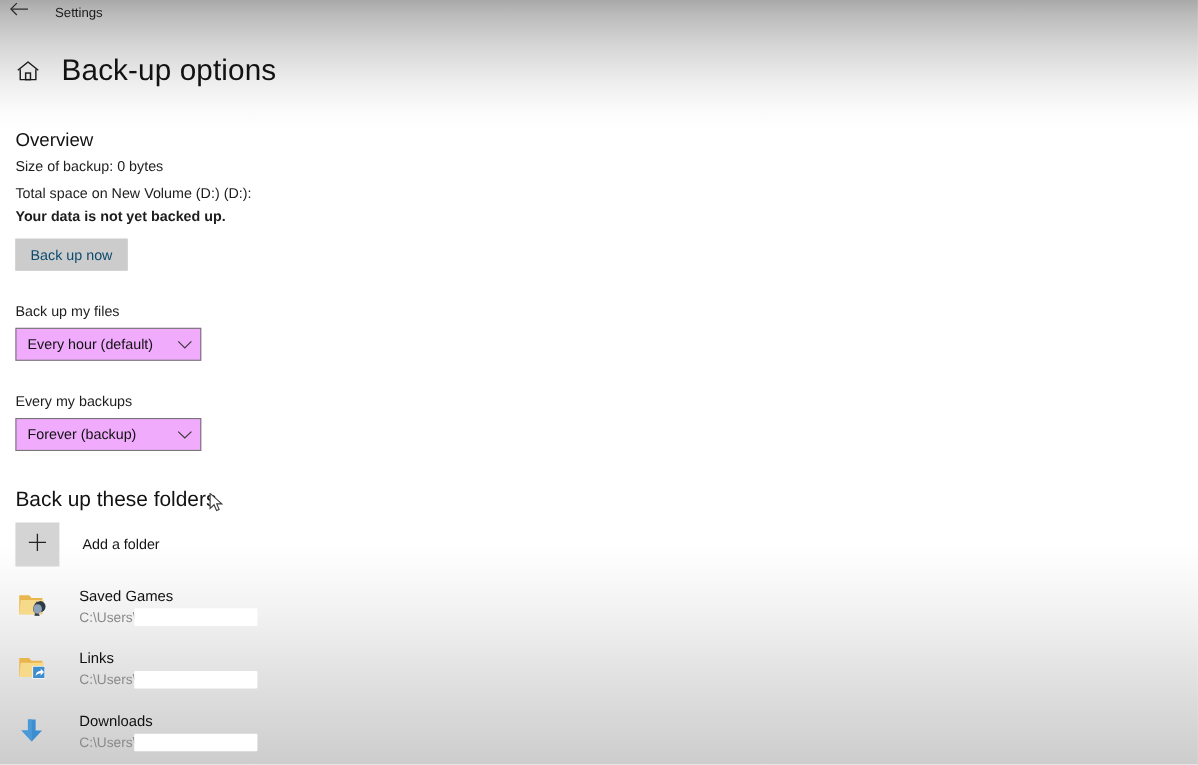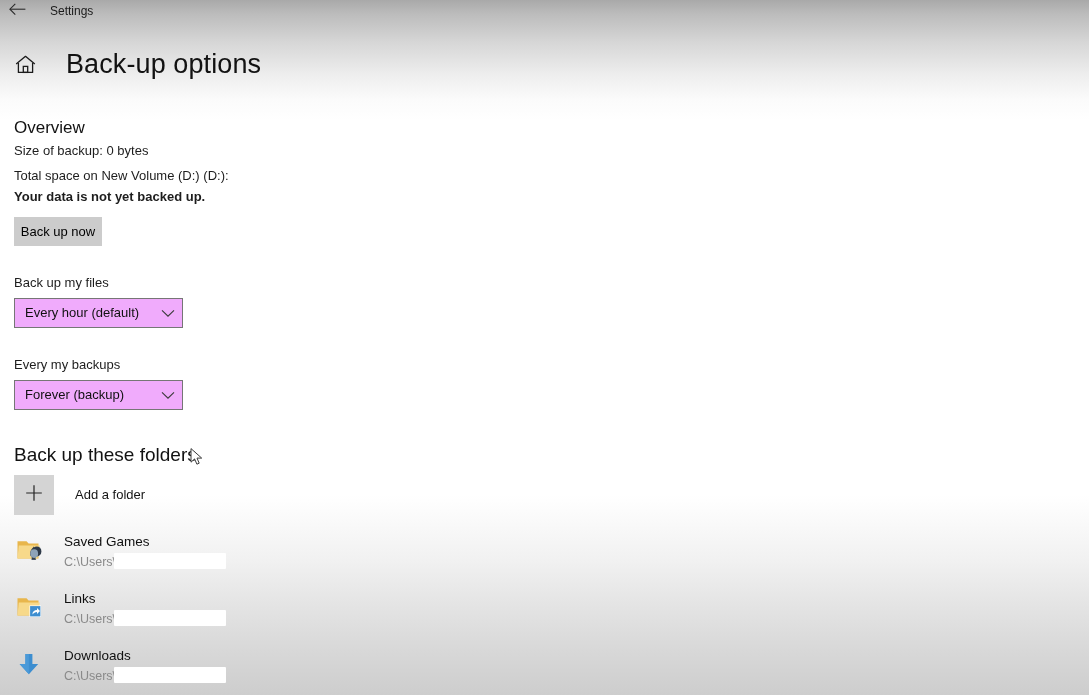--- a/index.html
+++ b/index.html
@@ -57,21 +57,21 @@
     height: 44px;
     display: flex;
     align-items: center;
   }
   #home-icon {
     margin-left: 14px;
     width: 22px; height: 22px;
     display: flex; align-items: center; justify-content: center;
   }
   #page-title {
-    margin-left: 30px;
+    margin-left: 20px;
     font-size: 27px;
     font-weight: 400;
     line-height: 34px;
     color: #121212;
     white-space: nowrap;
     letter-spacing: 0.1px;
   }
 
   
   #overview-heading {
@@ -91,26 +91,26 @@
     color: #1d1d1d;
     white-space: nowrap;
   }
   #ov-size   { top: 142px; }
   #ov-total  { top: 167px; }
   #ov-status { top: 188px; font-weight: bold; }
 
   #backup-now-button {
     position: absolute;
     left: 14px; top: 217px;
-    width: 88px; height: 29px;
+    width: 102px; height: 29px;
     background: #cccccc;
     border: 1px solid #cccccc;
     font-family: "Liberation Sans", sans-serif;
     font-size: 13px;
-    color: #000000;
+    color: #0c4a6e;
     line-height: 27px;
     text-align: center;
     padding: 0;
     box-sizing: border-box;
     cursor: default;
   }
 
   
   .field-label {
     position: absolute;
@@ -208,21 +208,21 @@
 
   .folder-icon {
     width: 34px; height: 34px;
     margin-top: 2px;
     flex: 0 0 34px;
     display: flex;
     align-items: center;
     justify-content: center;
   }
   .folder-text {
-    margin-left: 16px;
+    margin-left: 24px;
     padding-top: 1px;
   }
   .folder-name {
     font-size: 13.5px;
     line-height: 19px;
     color: #101010;
     white-space: nowrap;
   }
   .folder-path-wrap {
     position: relative;

